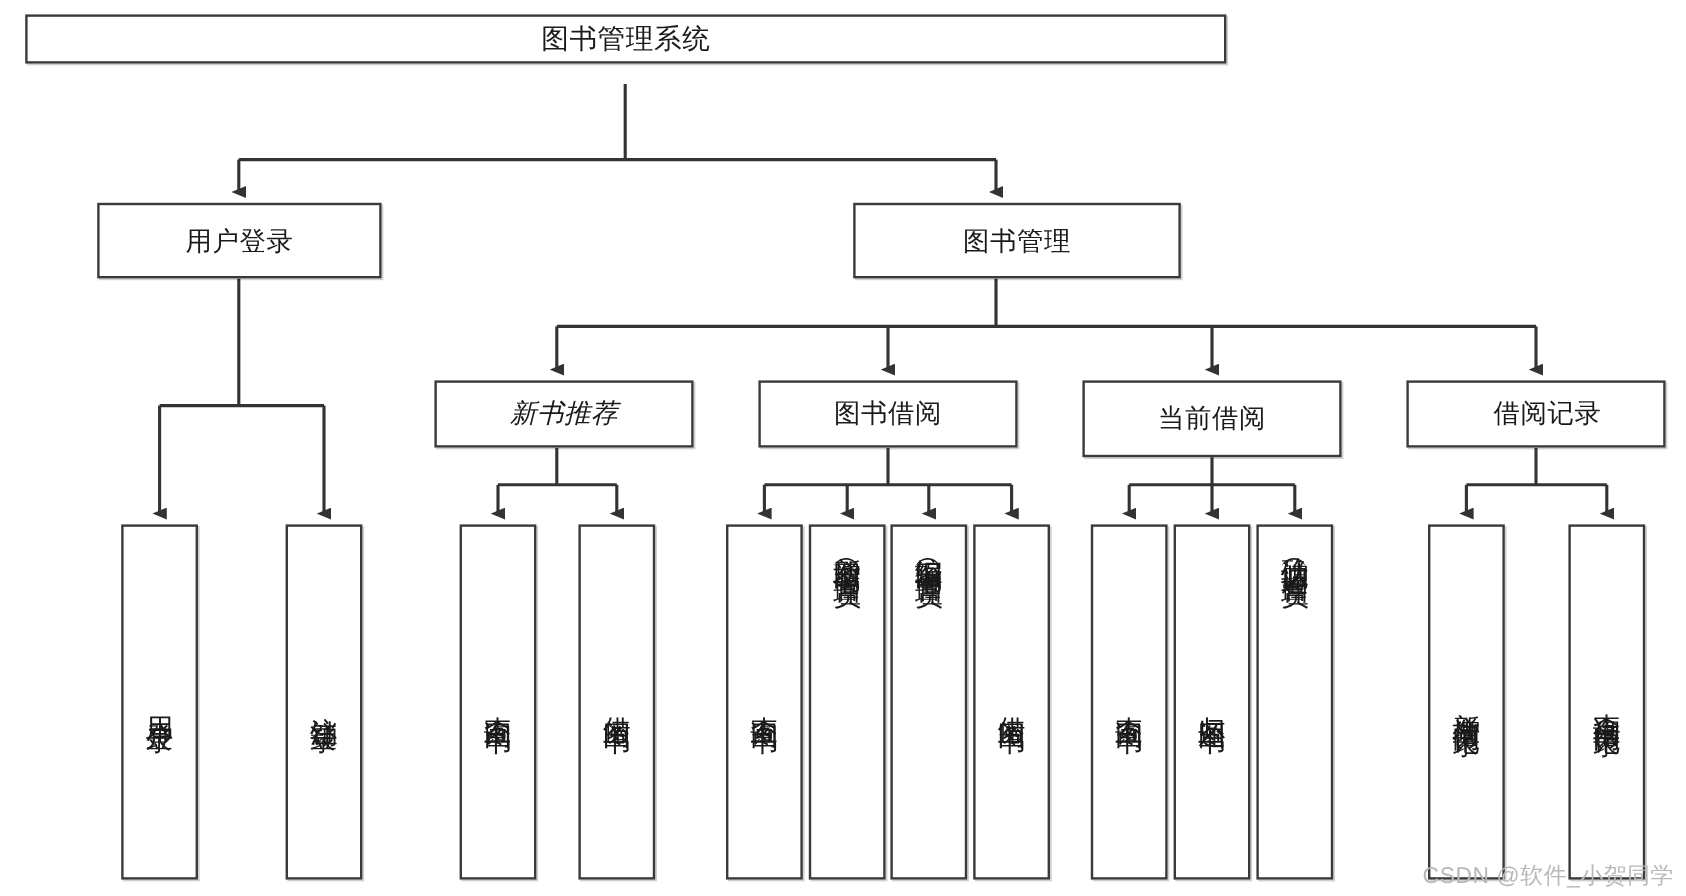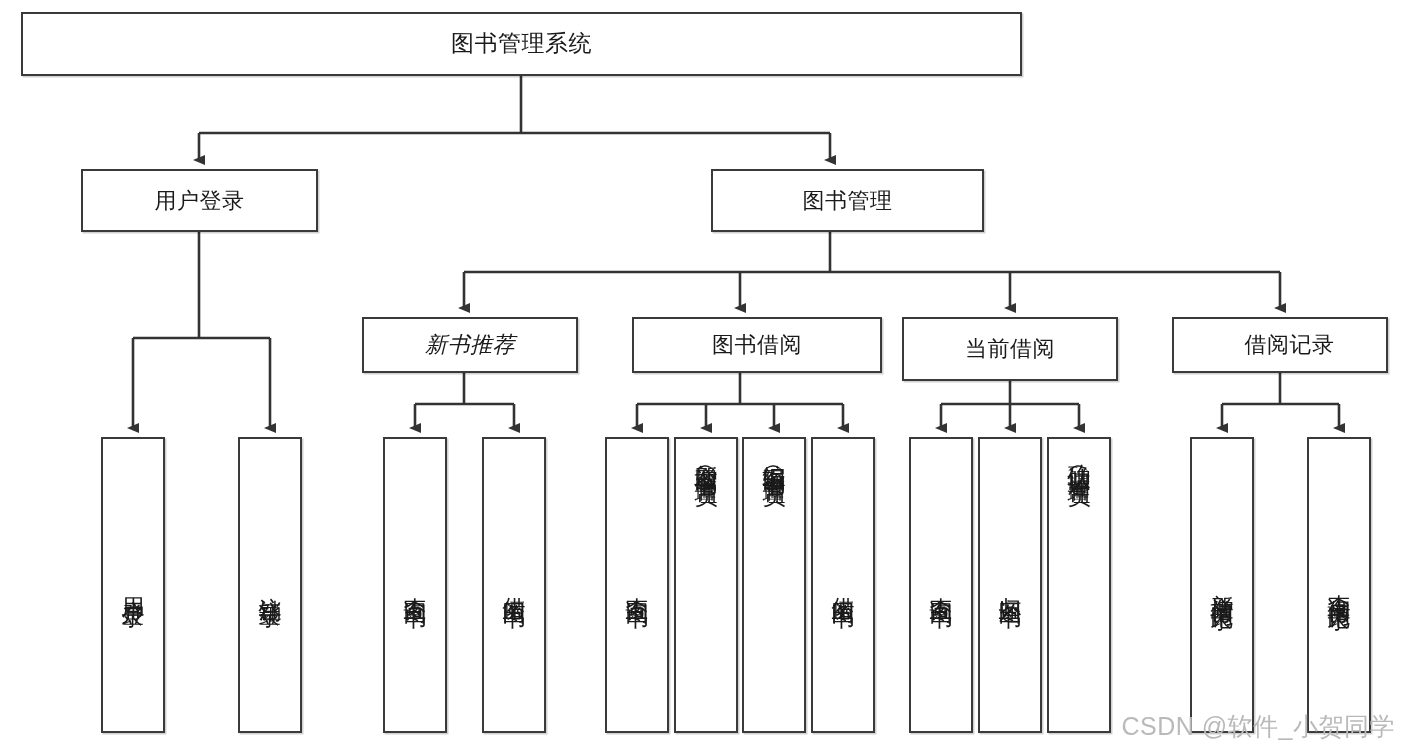--- a/index.html
+++ b/index.html
@@ -68,21 +68,21 @@
   
   .node.v.short {
     align-items: center;
     padding-top: 0;
   }
   
   #watermark {
     position: absolute;
     right: 10px;
     bottom: 4px;
-    font-size: 25px;
+    font-size: 19px;
     color: #b9b9b9;
     white-space: nowrap;
     letter-spacing: 0.5px;
   }
 </style>
 </head>
 <body>
 
 <div id="canvas">
 
@@ -131,37 +131,37 @@
       <path d="M1010,404 L1010,428" marker-end="url(#arrow)"></path>
       <path d="M1079,404 L1079,428" marker-end="url(#arrow)"></path>
 
       <path d="M1280,373 L1280,404"></path>
       <path d="M1222,404 L1339,404"></path>
       <path d="M1222,404 L1222,428" marker-end="url(#arrow)"></path>
       <path d="M1339,404 L1339,428" marker-end="url(#arrow)"></path>
     </g>
   </svg>
 
-  <div class="node h root" style="left:21px; top:12px; width:1001px; height:64px;">
+  <div class="node h root" style="left:21px; top:12px; width:1001px; height:41px;">
     <span class="label">图书管理系统</span>
   </div>
 
   <div class="node h" style="left:81px; top:169px; width:237px; height:63px;">
     <span class="label">用户登录</span>
   </div>
 
   <div class="node h" style="left:711px; top:169px; width:273px; height:63px;">
     <span class="label">图书管理</span>
   </div>
 
   <div class="node h" style="left:362px; top:317px; width:216px; height:56px;font-style:italic;">
     <span class="label">新书推荐</span>
   </div>
 
-  <div class="node h" style="left:632px; top:317px; width:250px; height:56px;">
+  <div class="node h" style="left:632px; top:317px; width:216px; height:56px;">
     <span class="label">图书借阅</span>
   </div>
 
   <div class="node h" style="left:902px; top:317px; width:216px; height:64px;">
     <span class="label">当前借阅</span>
   </div>
 
   <div class="node h" style="left:1172px; top:317px; width:216px; height:56px;padding-left:19px;">
     <span class="label">借阅记录</span>
   </div>

